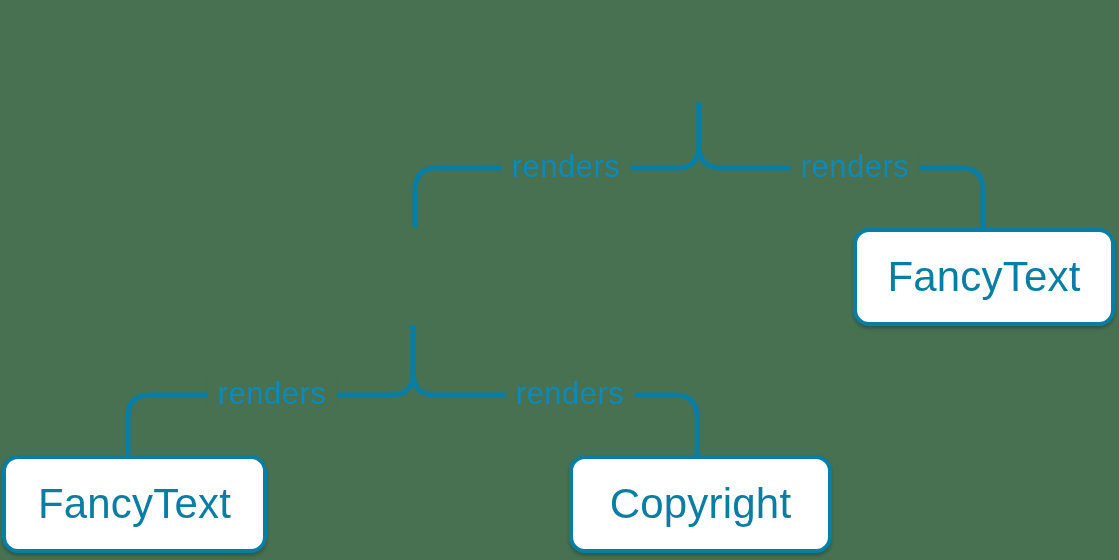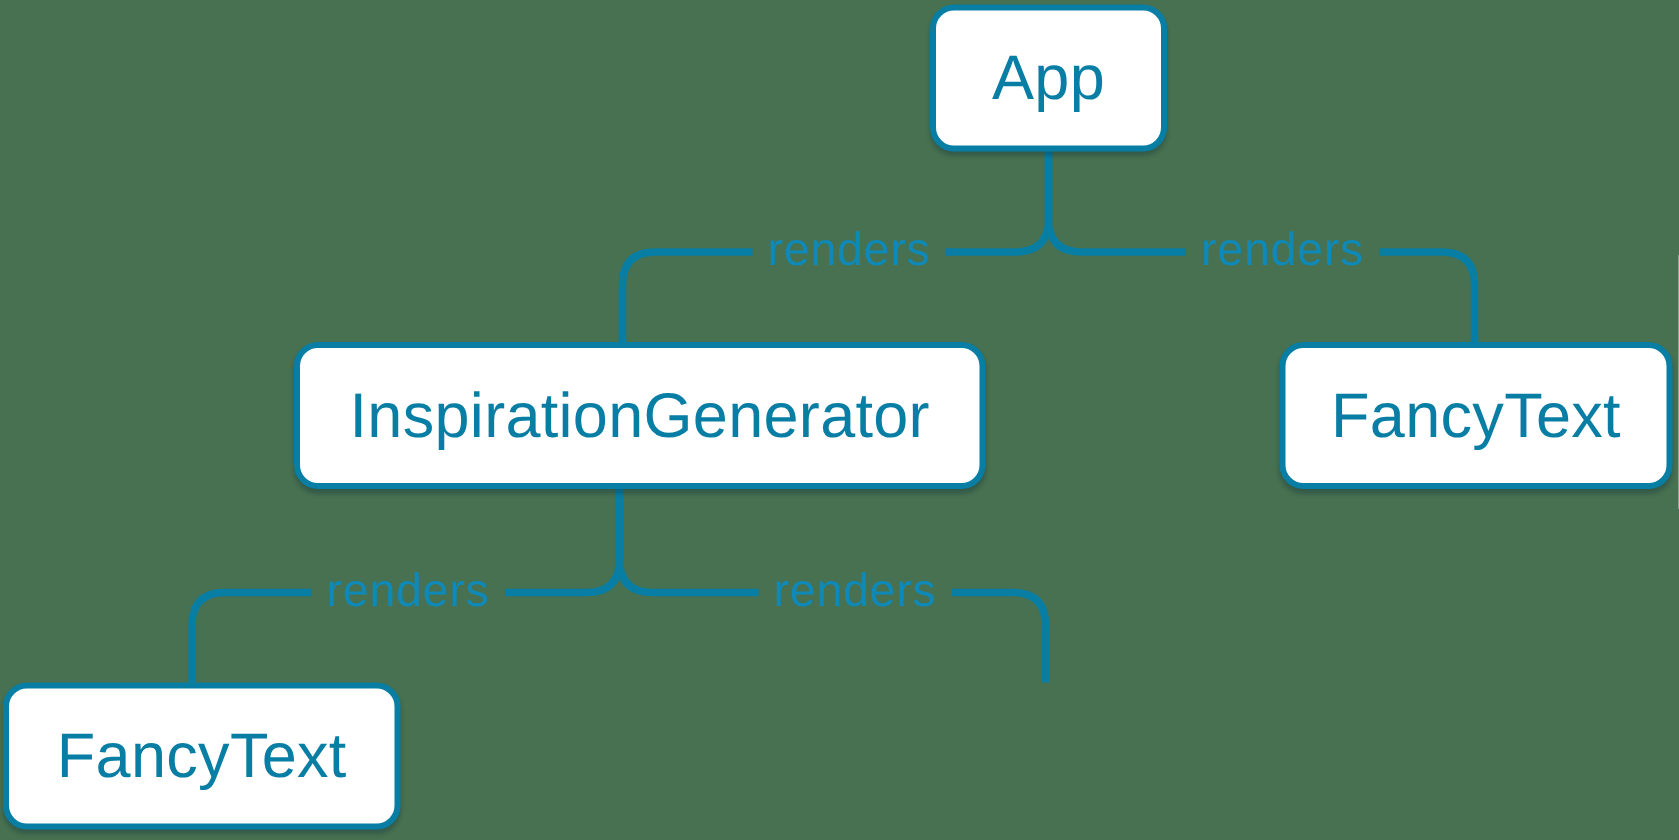--- a/index.html
+++ b/index.html
@@ -59,36 +59,33 @@
 
 <div class="canvas">
 
   <svg class="edges" viewBox="0 0 1119 560" xmlns="http://www.w3.org/2000/svg" aria-hidden="true">
     <path d="M699,101 L699,146 Q699,168 677,168 L437,168 Q415,168 415,190 L415,228"></path>
     <path d="M699,101 L699,146 Q699,168 721,168 L961,168 Q983,168 983,190 L983,228"></path>
     <path d="M413,326 L413,373 Q413,395 391,395 L150,395 Q128,395 128,417 L128,455"></path>
     <path d="M413,326 L413,373 Q413,395 435,395 L675,395 Q697,395 697,417 L697,455"></path>
   </svg>
 
-  <div class="node" style="left:620px; top:3px; width:158px; height:98px;">
-    <span>App</span>
-  </div>
 
-  <div class="node" style="left:196px; top:228px; width:461px; height:98px;">
-    <span>InspirationGenerator</span>
-  </div>
 
   <div class="node" style="left:853px; top:228px; width:262px; height:98px;">
     <span>FancyText</span>
   </div>
 
   <div class="node" style="left:2px; top:455px; width:265px; height:98px;">
     <span>FancyText</span>
   </div>
 
+  <div class="node" style="left:569px; top:455px; width:263px; height:98px;">
+    <span>Copyright</span>
+  </div>
 
   <span class="edge-label" style="left:566px; top:167px;">renders</span>
 
   <span class="edge-label" style="left:855px; top:167px;">renders</span>
 
   <span class="edge-label" style="left:272px; top:394px;">renders</span>
 
   <span class="edge-label" style="left:570px; top:394px;">renders</span>
 
 </div>

